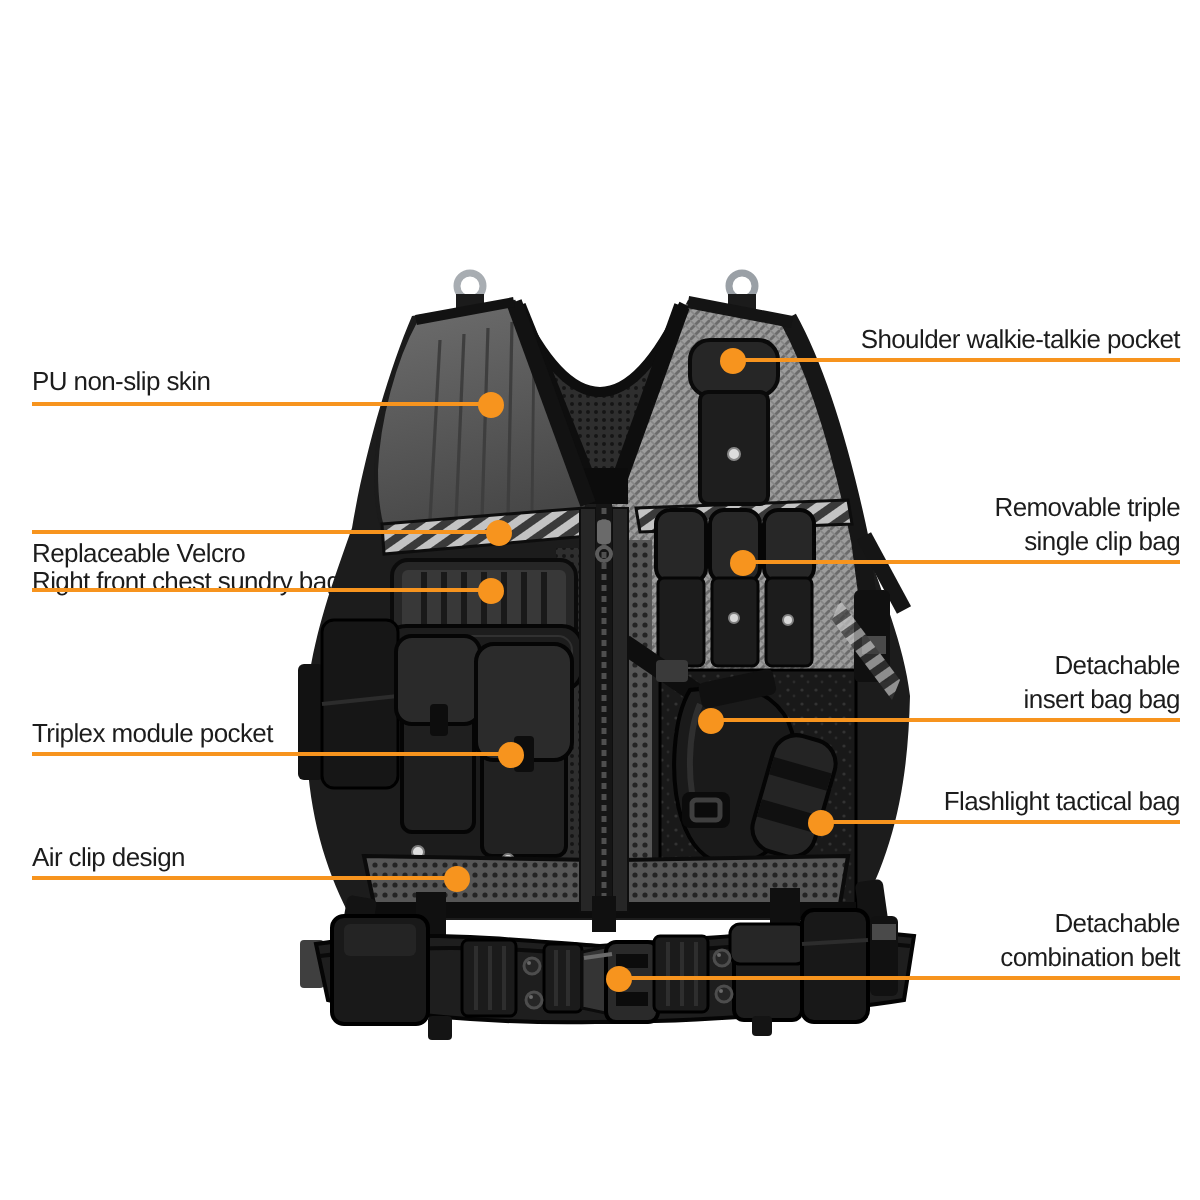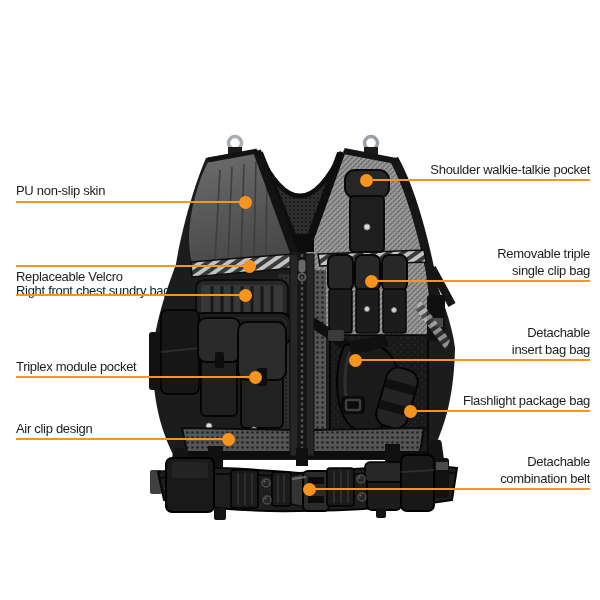--- a/index.html
+++ b/index.html
@@ -278,21 +278,21 @@
     <span class="co-line"></span>
     <span class="co-dot"></span>
   </div>
   <div class="co right co-r3">
     <span class="co-label">Detachable
 insert bag bag</span>
     <span class="co-line"></span>
     <span class="co-dot"></span>
   </div>
   <div class="co right co-r4">
-    <span class="co-label">Flashlight package bag</span>
+    <span class="co-label">Flashlight tactical bag</span>
     <span class="co-line"></span>
     <span class="co-dot"></span>
   </div>
   <div class="co right co-r5">
     <span class="co-label">Detachable
 combination belt</span>
     <span class="co-line"></span>
     <span class="co-dot"></span>
   </div>
 

